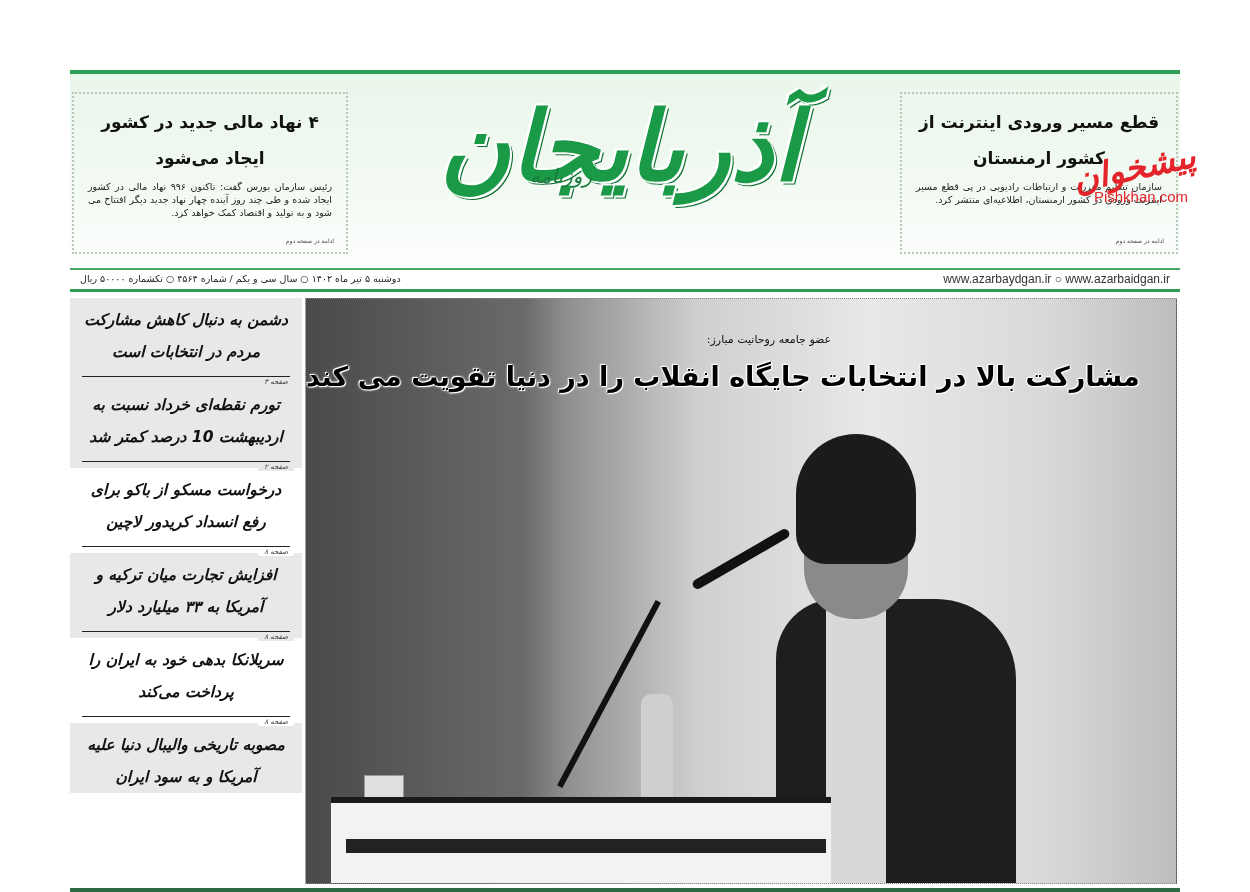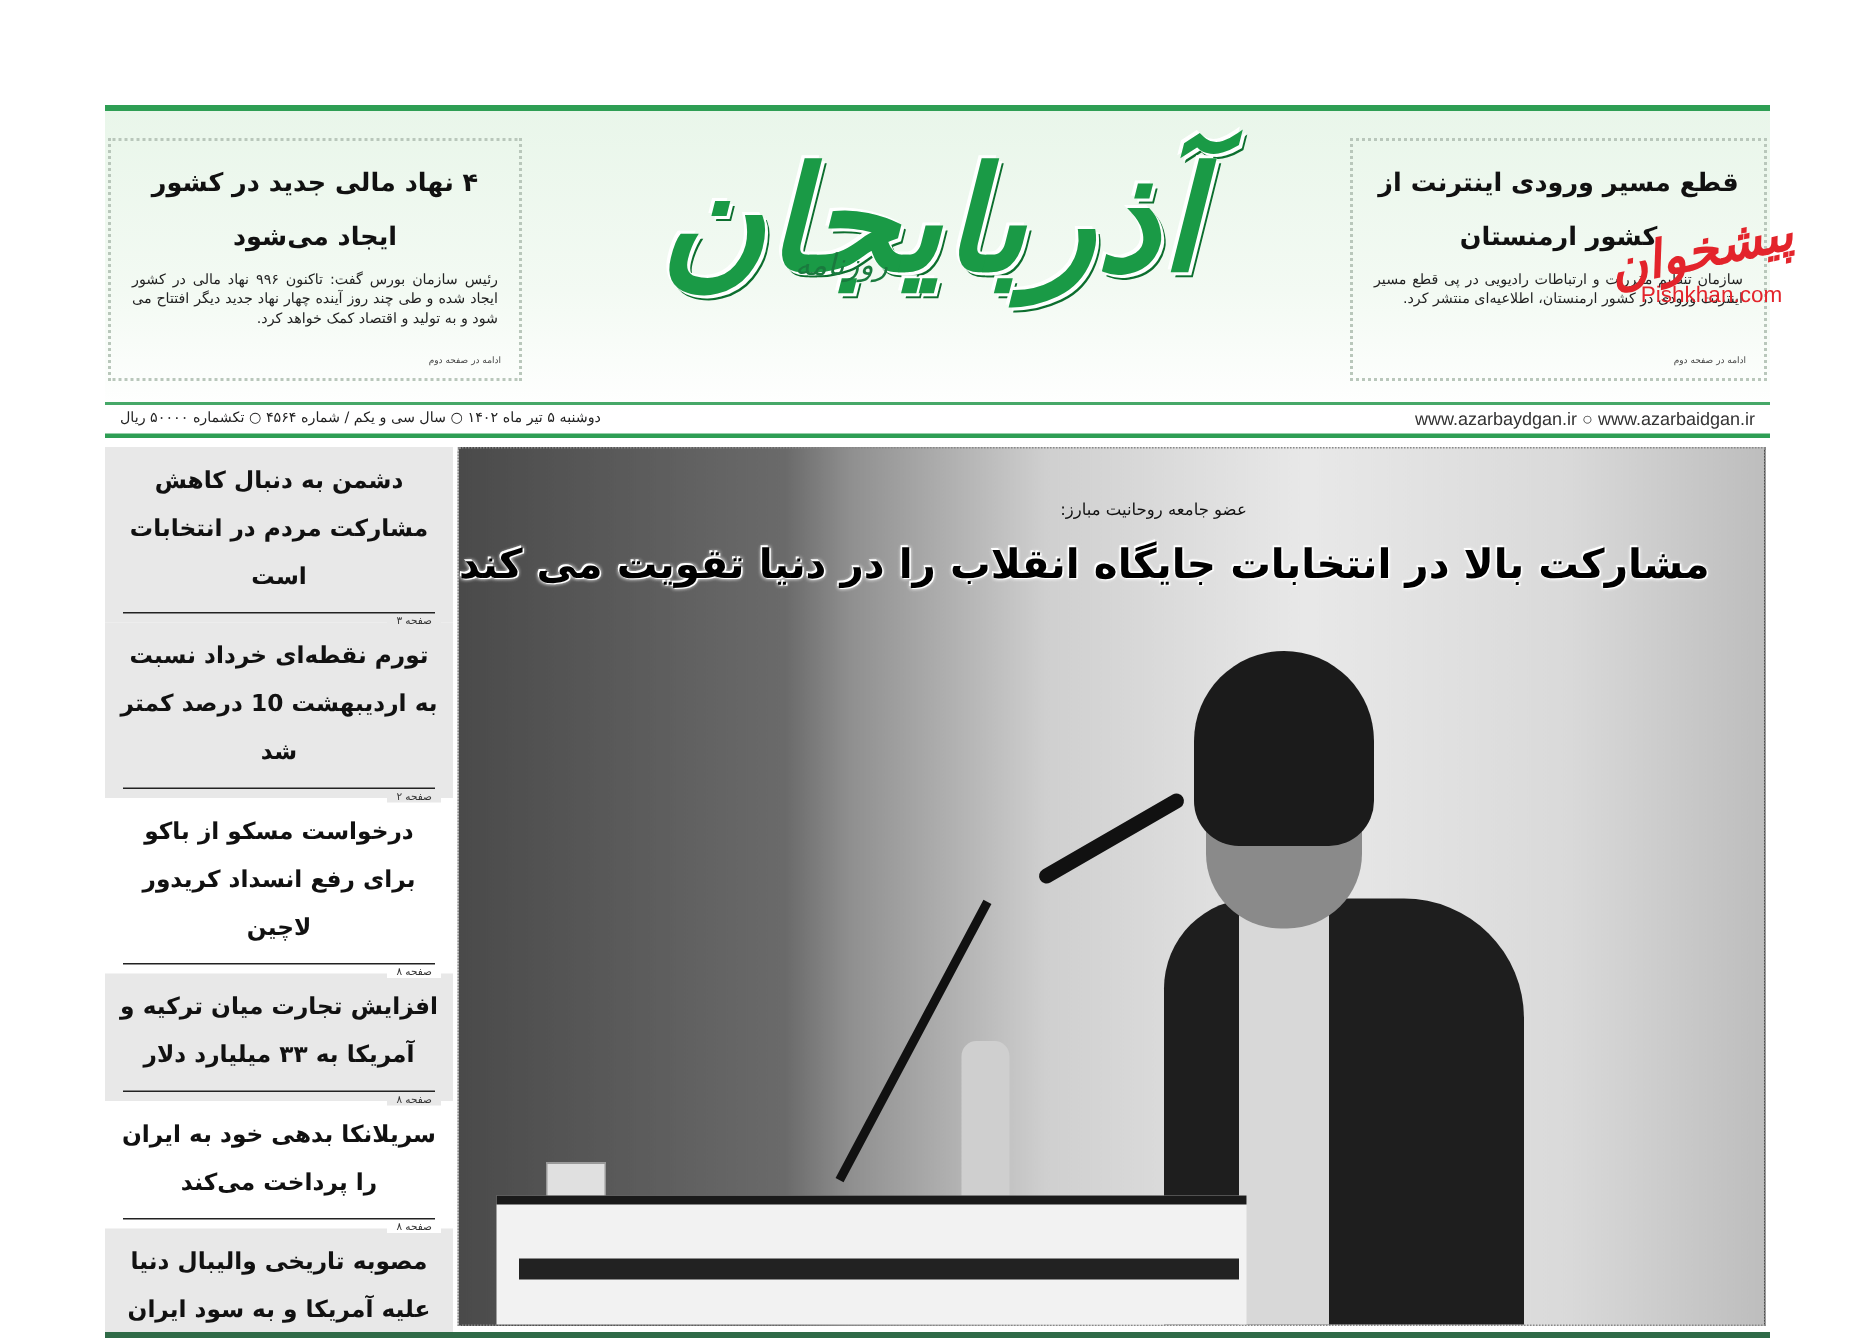--- a/index.html
+++ b/index.html
@@ -21,21 +21,21 @@
                 font-weight:bold; color:#1a9a46; font-style:italic;
                 text-shadow: 0 0 0 #fff, 2px 2px 0 #ffffff, -2px -2px 0 #ffffff, 3px 3px 0 #0c6e2e; letter-spacing:-2px; }
   .logo .sub { position:absolute; left:120px; top:84px; font-size:20px; color:#1a7a3e; font-style:italic; }
   .watermark { position:absolute; right:-16px; top:70px; width:110px; height:100px; text-align:center; }
   .watermark .fa { font-size:34px; color:#e3242b; font-weight:bold; font-style:italic; line-height:44px; transform:rotate(-12deg); display:block; }
   .watermark .en { font-family:"Liberation Sans", sans-serif; font-size:15px; color:#e3242b; direction:ltr; display:block; }
   .infobar { position:absolute; left:0; top:198px; width:1110px; height:24px;
              border-top:2px solid #46a868; border-bottom:3px solid #2e9e54; box-sizing:border-box; }
   .infobar .date { position:absolute; left:10px; top:3px; font-size:9.5px; color:#222; }
   .infobar .urls { position:absolute; right:10px; top:2px; font-family:"Liberation Sans", sans-serif; font-size:12px; color:#333; direction:ltr; }
-  .sidebar { position:absolute; left:0; top:228px; width:232px; height:472px; }
+  .sidebar { position:absolute; left:0; top:228px; width:232px; height:472px;font-style:italic; }
   .story { box-sizing:border-box; padding:6px 8px 0; text-align:center; }
   .story.shaded { background:#e8e8e8; }
   .story h3 { margin:0; font-size:15.5px; font-weight:bold; line-height:32px; color:#111; }
   .story .pg { position:relative; height:14px; margin-top:1px;text-align:right; }
   .story .pg::before { content:""; position:absolute; left:4px; right:4px; top:7px; border-top:1px solid #222; }
   .story .pg span { position:relative; background:inherit; padding:0 6px; font-size:7px; color:#333; }
   .story.shaded .pg span { background:#e8e8e8; }
   .story:not(.shaded) .pg span { background:#fff; }
   .photo { position:absolute; left:235px; top:228px; width:872px; height:586px; overflow:hidden;
            border:1px dotted #888; box-sizing:border-box;

